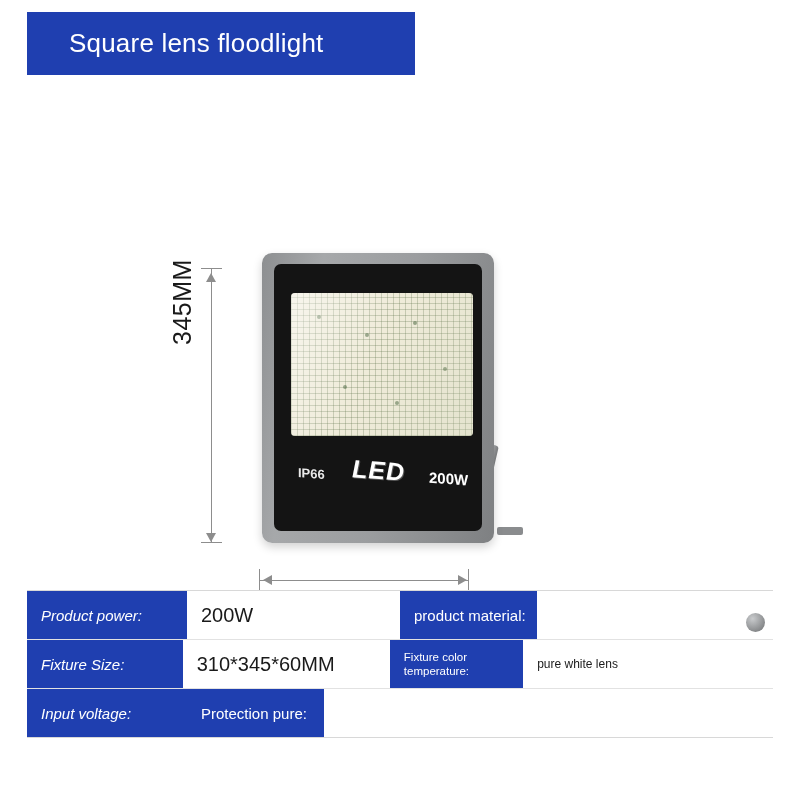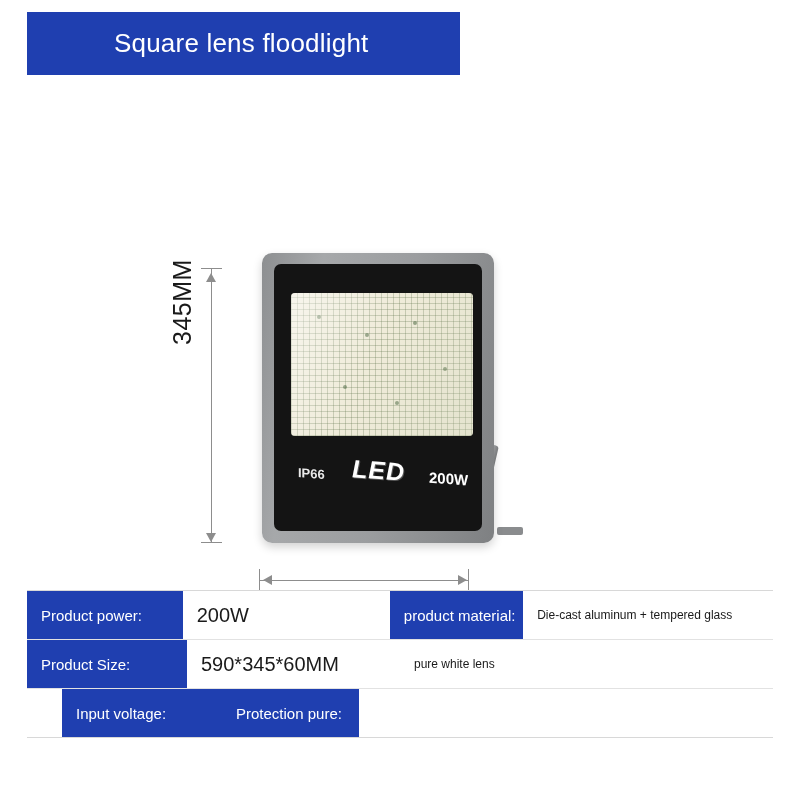--- a/index.html
+++ b/index.html
@@ -22,21 +22,20 @@
   
   .header-bar {
     position: absolute;
     left: 27px;
     top: 12px;
     width: 388px;
     height: 63px;
     background: #1f3fb0;
     display: flex;
     align-items: center;
-    padding-left: 45px;
   }
   .header-title {
     color: #ffffff;
     font-size: 26px;
     font-weight: 400;
     letter-spacing: 0.2px;
     padding-left: 42px;
     white-space: nowrap;
   }
 
@@ -287,21 +286,21 @@
     width: 746px;
     border-top: 1px solid #d8d8d8;
     border-bottom: 1px solid #d8d8d8;
   }
   .spec-row {
     display: flex;
     align-items: stretch;
     height: 48px;
     border-bottom: 1px solid #e2e2e2;
   }
-  .spec-row:last-child { border-bottom: none; margin-left: 35px; }
+  .spec-row:last-child { border-bottom: none; }
   .cell-label {
     background: #1f3fb0;
     color: #ffffff;
     display: flex;
     align-items: center;
     padding-left: 14px;
     box-sizing: border-box;
     font-size: 15px;
   }
   .cell-label.small {
@@ -312,21 +311,21 @@
     display: flex;
     align-items: center;
     padding-left: 14px;
     box-sizing: border-box;
     color: #1a1a1a;
     background: #ffffff;
   }
   .cell-value.big { font-size: 20px; }
   .cell-value.small { font-size: 12px; }
 
-  .w-lbl-a { width: 160px; }
+  .w-lbl-a { width: 160px; font-style: italic; }
   .w-val-a { width: 213px; }
   .w-lbl-b { width: 137px; }
   .w-val-b { width: 257px; }
 </style>
 </head>
 <body>
 
 <div class="page">
 
   <div class="header-bar">
@@ -373,26 +372,26 @@
       <div class="fl-bracket-knob"></div>
     </div>
   </div>
 
   <div class="spec-table">
 
     <div class="spec-row">
       <div class="cell-label w-lbl-a">Product power:</div>
       <div class="cell-value w-val-a big">200W</div>
       <div class="cell-label w-lbl-b">product material:</div>
-      <div class="cell-value w-val-b small">Die-cast aluminum + tempered glass</div>
     </div>
 
     <div class="spec-row">
-      <div class="cell-label w-lbl-a">Product Size:</div>
-      <div class="cell-value w-val-a big">590*345*60MM</div>
+      <div class="cell-label w-lbl-a">Fixture Size:</div>
+      <div class="cell-value w-val-a big">310*345*60MM</div>
+      <div class="cell-label w-lbl-b small">Fixture color temperature:</div>
       <div class="cell-value w-val-b small">pure white lens</div>
     </div>
 
     <div class="spec-row">
       <div class="cell-label w-lbl-a">Input voltage:</div>
       <div class="cell-label w-lbl-b">Protection pure:</div>
     </div>
 
   </div>
 </div>

